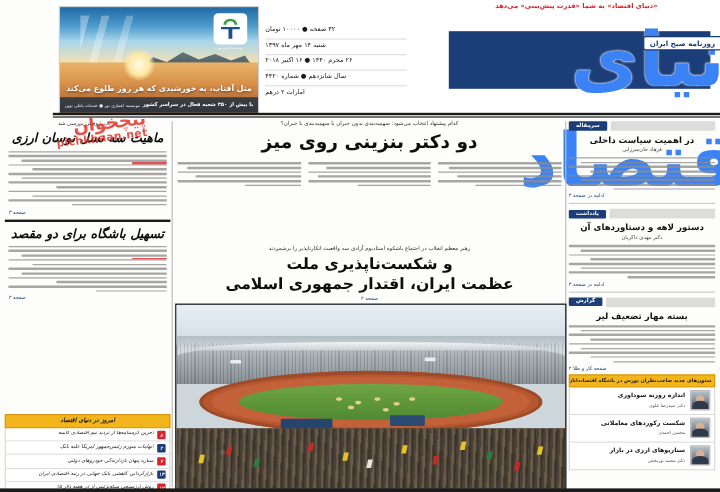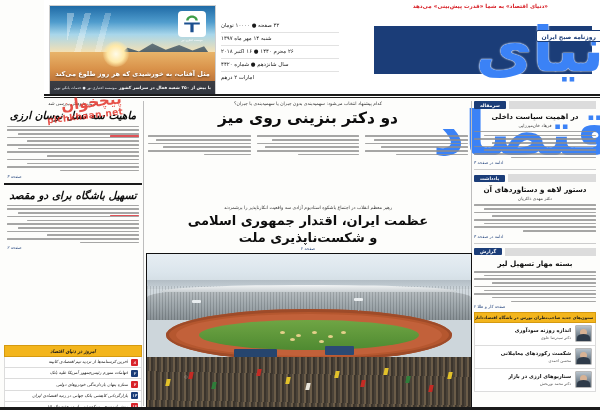--- a/index.html
+++ b/index.html
@@ -347,22 +347,22 @@
             <div class="ln full"></div>
           <div class="ln s85"></div>
             <div class="ln full"></div>
             <div class="ln s45"></div>
         </div>
       </div>
     </div>
 
     <div class="cap-block">
       <div class="kicker">رهبر معظم انقلاب در اجتماع باشکوه استادیوم آزادی سه واقعیت انکارناپذیر را برشمردند</div>
+      <div class="hl-lg">و شکست‌ناپذیری ملت</div>
       <div class="hl-lg">عظمت ایران، اقتدار جمهوری اسلامی</div>
-      <div class="hl-lg">و شکست‌ناپذیری ملت</div>
       <div class="page-ref">صفحه ۲</div>
     </div>
 
     <div class="photo-wrap">
       <div class="stadium">
         <div class="sky"></div>
         <div class="skyline"></div>
         <div class="stands-top">
           <div class="stands-tex"></div>
         </div>
@@ -447,21 +447,21 @@
       <div class="more-link">ادامه در صفحه ۳</div>
     </div>
 
     <div class="hr-s"></div>
 
     <div>
       <div class="sec-tag">
         <span class="bar"></span>
         <span class="lbl">گزارش</span>
       </div>
-      <div class="hl-sm">بسته مهار تسهیل لیر</div>
+      <div class="hl-sm">بسته مهار تضعیف لیر</div>
       <div class="body-lines">
         <div class="ln full"></div>
           <div class="ln s92"></div>
           <div class="ln full"></div>
         <div class="ln s85"></div>
           <div class="ln full"></div>
           <div class="ln s92"></div>
         <div class="ln full"></div>
           <div class="ln s85"></div>
           <div class="ln s70"></div>

